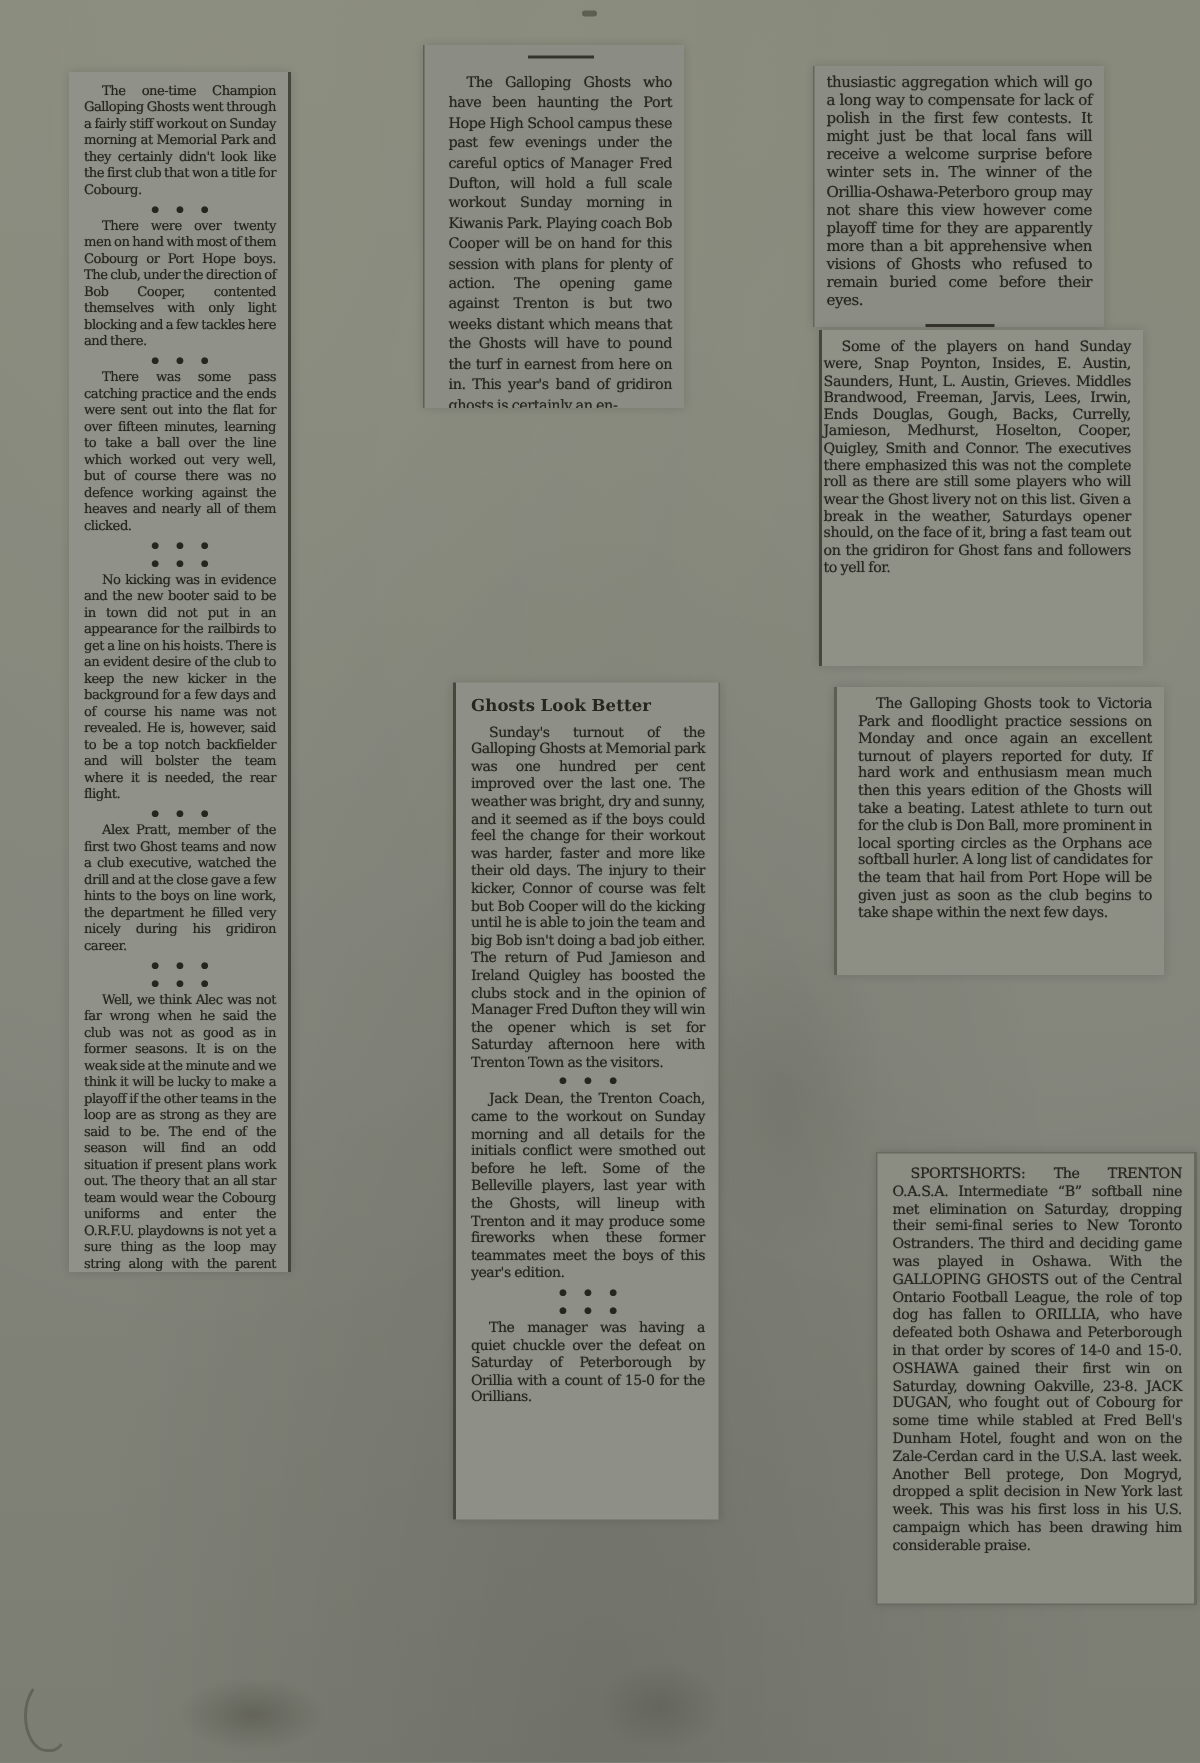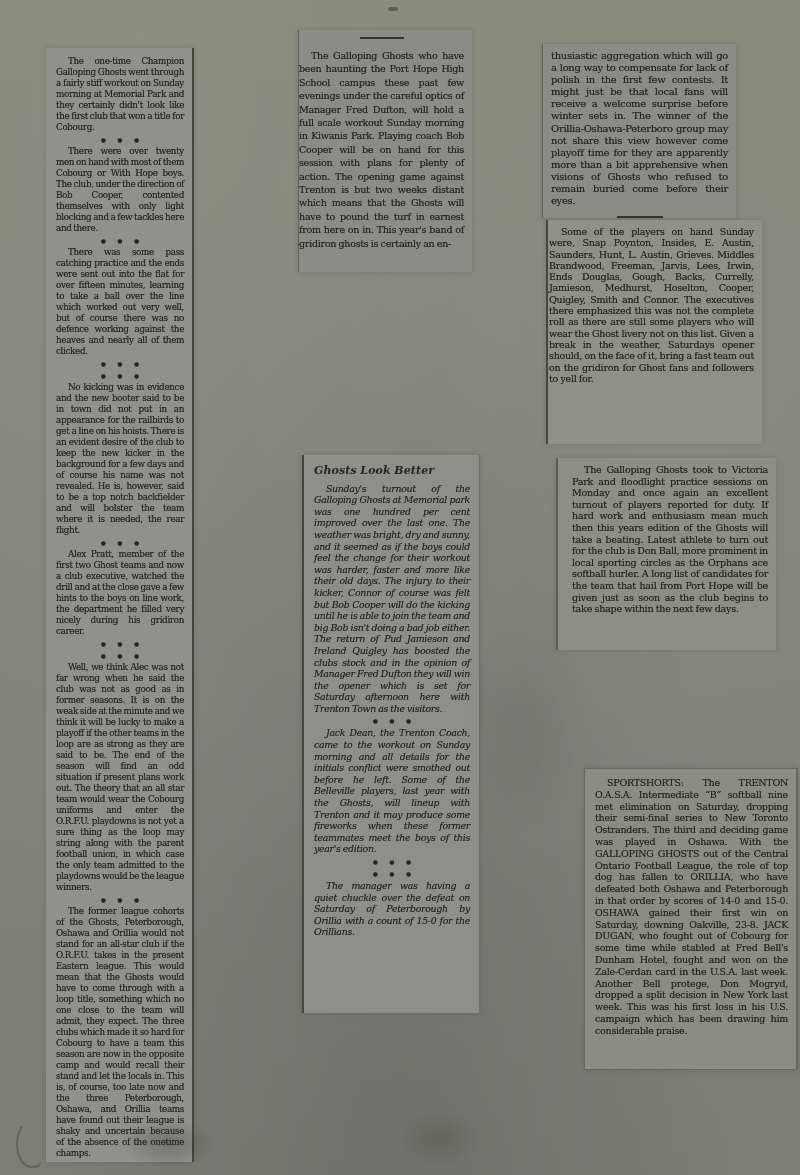--- a/index.html
+++ b/index.html
@@ -15,32 +15,32 @@
   }
   .clip{
     position:absolute;box-sizing:border-box;overflow:hidden;
     text-align:justify;box-shadow:0 0 6px rgba(0,0,0,0.14);
   }
   .clip p{margin:0;text-indent:12px;text-shadow:0 0 0.6px rgba(38,37,31,0.65);}
   .sep{text-align:center;font-size:6px;letter-spacing:5px;padding-left:5px;
        line-height:11px;height:11px;margin:1px 0;color:#26251f;}
   .hdash{height:2px;background:#34342c;margin:0 auto;}
 
-  #clip-left{left:46px;top:48px;width:148px;height:1114px;padding:8px 8px 4px 10px;
+  #clip-left{left:46px;top:48px;width:148px;height:800px;padding:8px 8px 4px 10px;
     background:#90928a;border-right:2px solid #44453b;
     font-size:8.8px;line-height:11px;letter-spacing:-0.35px;word-spacing:-0.6px;}
 
-  #clip-trenton{left:298px;top:30px;width:174px;height:242px;padding:4px 8px 6px 0;
+  #clip-trenton{left:282px;top:30px;width:174px;height:242px;padding:4px 8px 6px 16px;
     background:#8b8d84;border-left:1px solid rgba(60,60,50,0.55);
     font-size:9.6px;line-height:13.4px;letter-spacing:-0.3px;word-spacing:-0.4px;}
   #clip-trenton .hdash{width:44px;margin:3px auto 10px;}
 
   #clip-gb{left:302px;top:455px;width:178px;height:558px;padding:10px 9px 8px 10px;
     background:#8e9088;border-left:2px solid #45463c;border-right:1px solid rgba(60,60,50,0.4);
-    font-size:9.4px;line-height:11.6px;letter-spacing:-0.3px;word-spacing:-0.4px;font-style:italic;}
+    font-size:9.4px;line-height:11.6px;letter-spacing:-0.3px;word-spacing:-0.4px;}
   .gb-heading{font-weight:bold;font-size:11px;margin:0 0 6px 0;text-indent:0;
     text-align:left;letter-spacing:0.1px;}
 
   #clip-enth{left:542px;top:44px;width:194px;height:174px;padding:6px 8px 4px 8px;
     background:#8b8d84;border-left:1px solid rgba(60,60,50,0.5);
     font-size:10px;line-height:12.1px;letter-spacing:-0.3px;word-spacing:-0.4px;}
   #clip-enth .hdash{width:46px;margin:9px auto 0;}
 
   #clip-players{left:546px;top:220px;width:216px;height:224px;padding:6px 8px 4px 1px;
     background:#8f9187;border-left:2px solid #45463c;
@@ -70,21 +70,21 @@
 </head>
 <body>
 
 <div class="board">
 
   <div id="mark-top"></div>
 
   <div class="clip" id="clip-left">
     <p>The one-time Champion Galloping Ghosts went through a fairly stiff workout on Sunday morning at Memorial Park and they certainly didn't look like the first club that won a title for Cobourg.</p>
     <div class="sep">● ● ●</div>
-    <p>There were over twenty men on hand with most of them Cobourg or With Hope boys. The club, under the direction of Bob Cooper, contented themselves with only light blocking and a few tackles here and there.</p>
+    <p>There were over twenty men on hand with most of them Cobourg or Port Hope boys. The club, under the direction of Bob Cooper, contented themselves with only light blocking and a few tackles here and there.</p>
     <div class="sep">● ● ●</div>
     <p>There was some pass catching practice and the ends were sent out into the flat for over fifteen minutes, learning to take a ball over the line which worked out very well, but of course there was no defence working against the heaves and nearly all of them clicked.</p>
     <div class="sep">● ● ●</div>
     <div class="sep">● ● ●</div>
     <p>No kicking was in evidence and the new booter said to be in town did not put in an appearance for the railbirds to get a line on his hoists. There is an evident desire of the club to keep the new kicker in the background for a few days and of course his name was not revealed. He is, however, said to be a top notch backfielder and will bolster the team where it is needed, the rear flight.</p>
     <div class="sep">● ● ●</div>
     <p>Alex Pratt, member of the first two Ghost teams and now a club executive, watched the drill and at the close gave a few hints to the boys on line work, the department he filled very nicely during his gridiron career.</p>
     <div class="sep">● ● ●</div>
     <div class="sep">● ● ●</div>
     <p>Well, we think Alec was not far wrong when he said the club was not as good as in former seasons. It is on the weak side at the minute and we think it will be lucky to make a playoff if the other teams in the loop are as strong as they are said to be. The end of the season will find an odd situation if present plans work out. The theory that an all star team would wear the Cobourg uniforms and enter the O.R.F.U. playdowns is not yet a sure thing as the loop may string along with the parent football union, in which case the only team admitted to the playdowns would be the league winners.</p>

